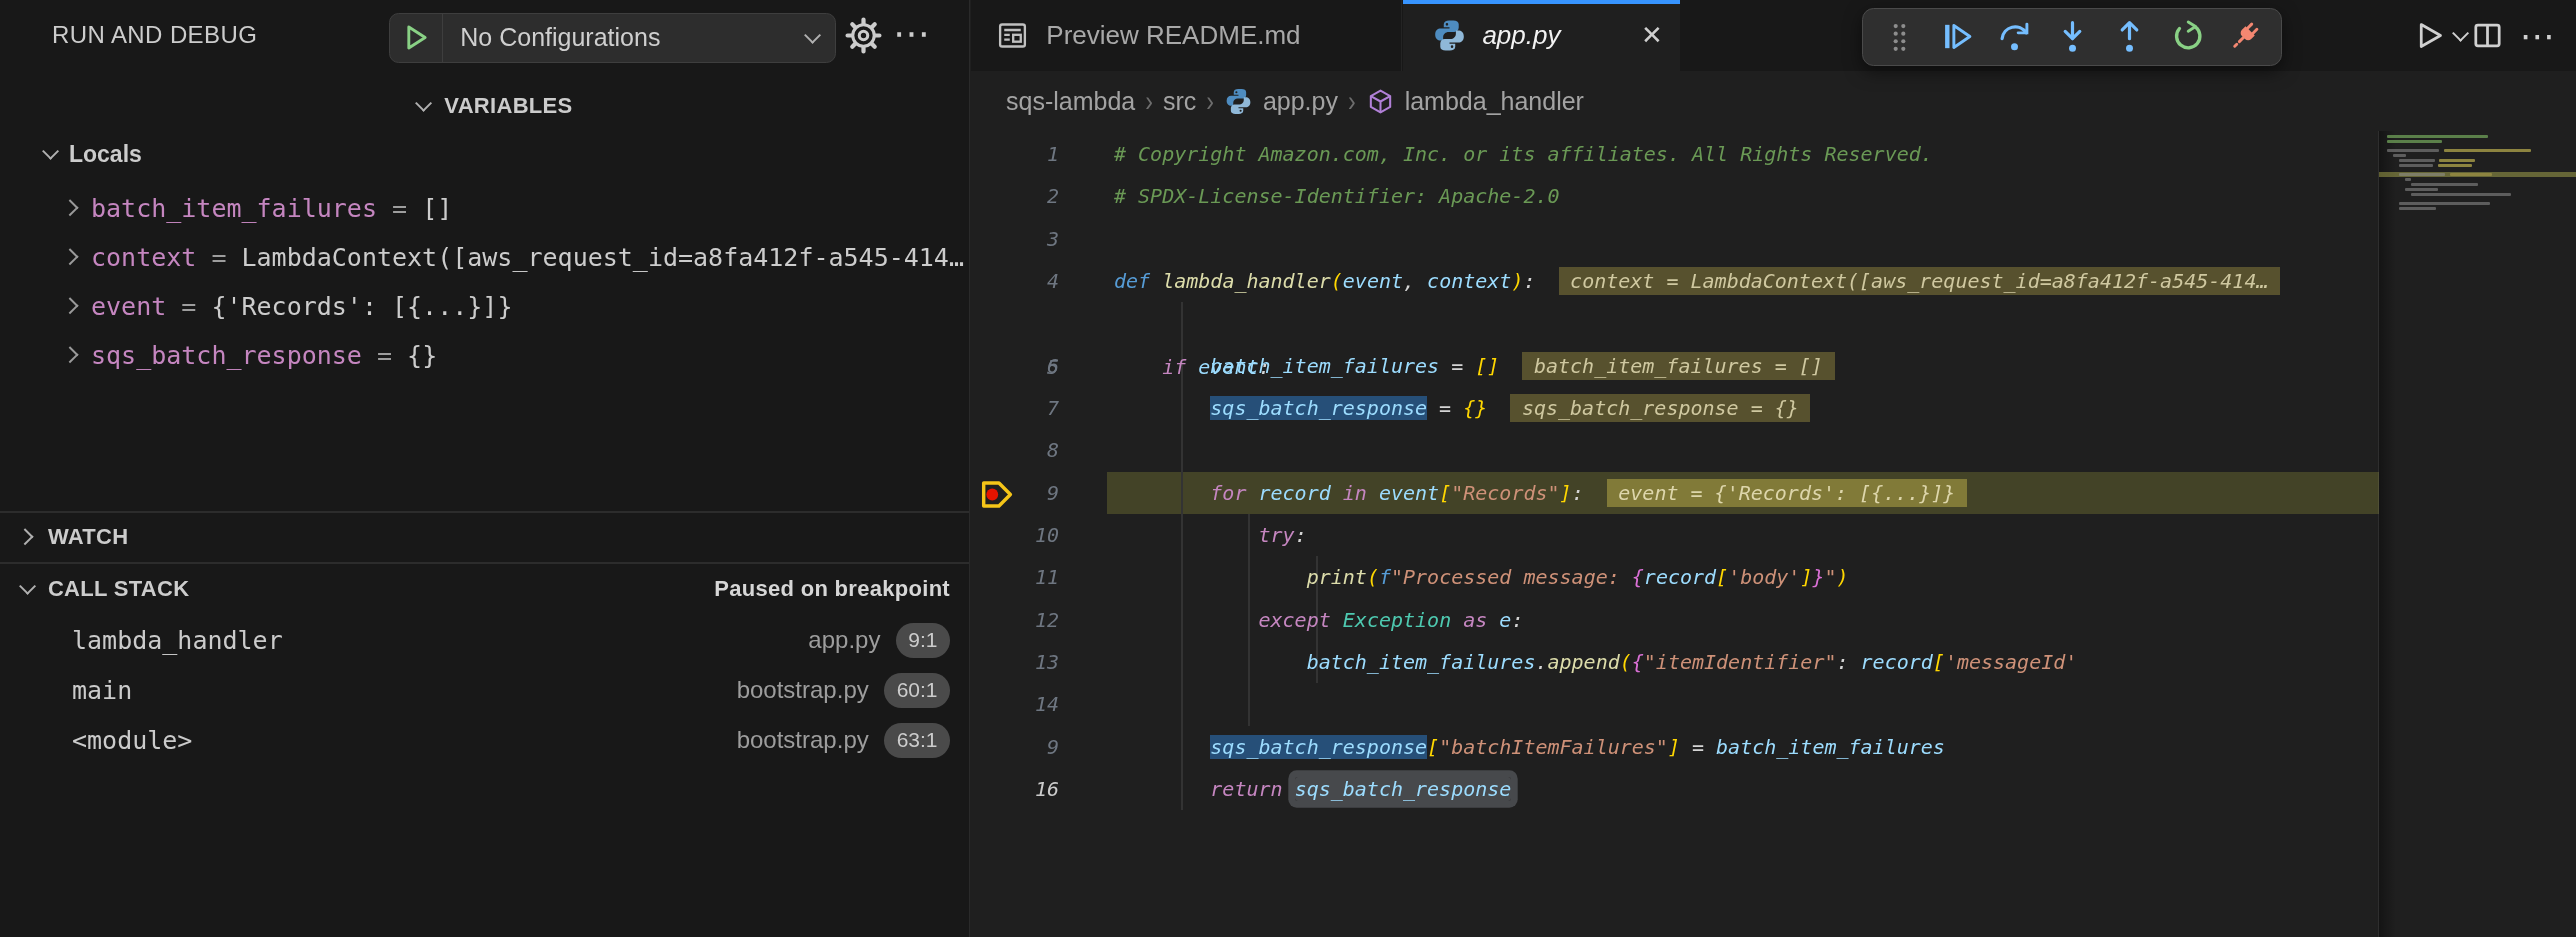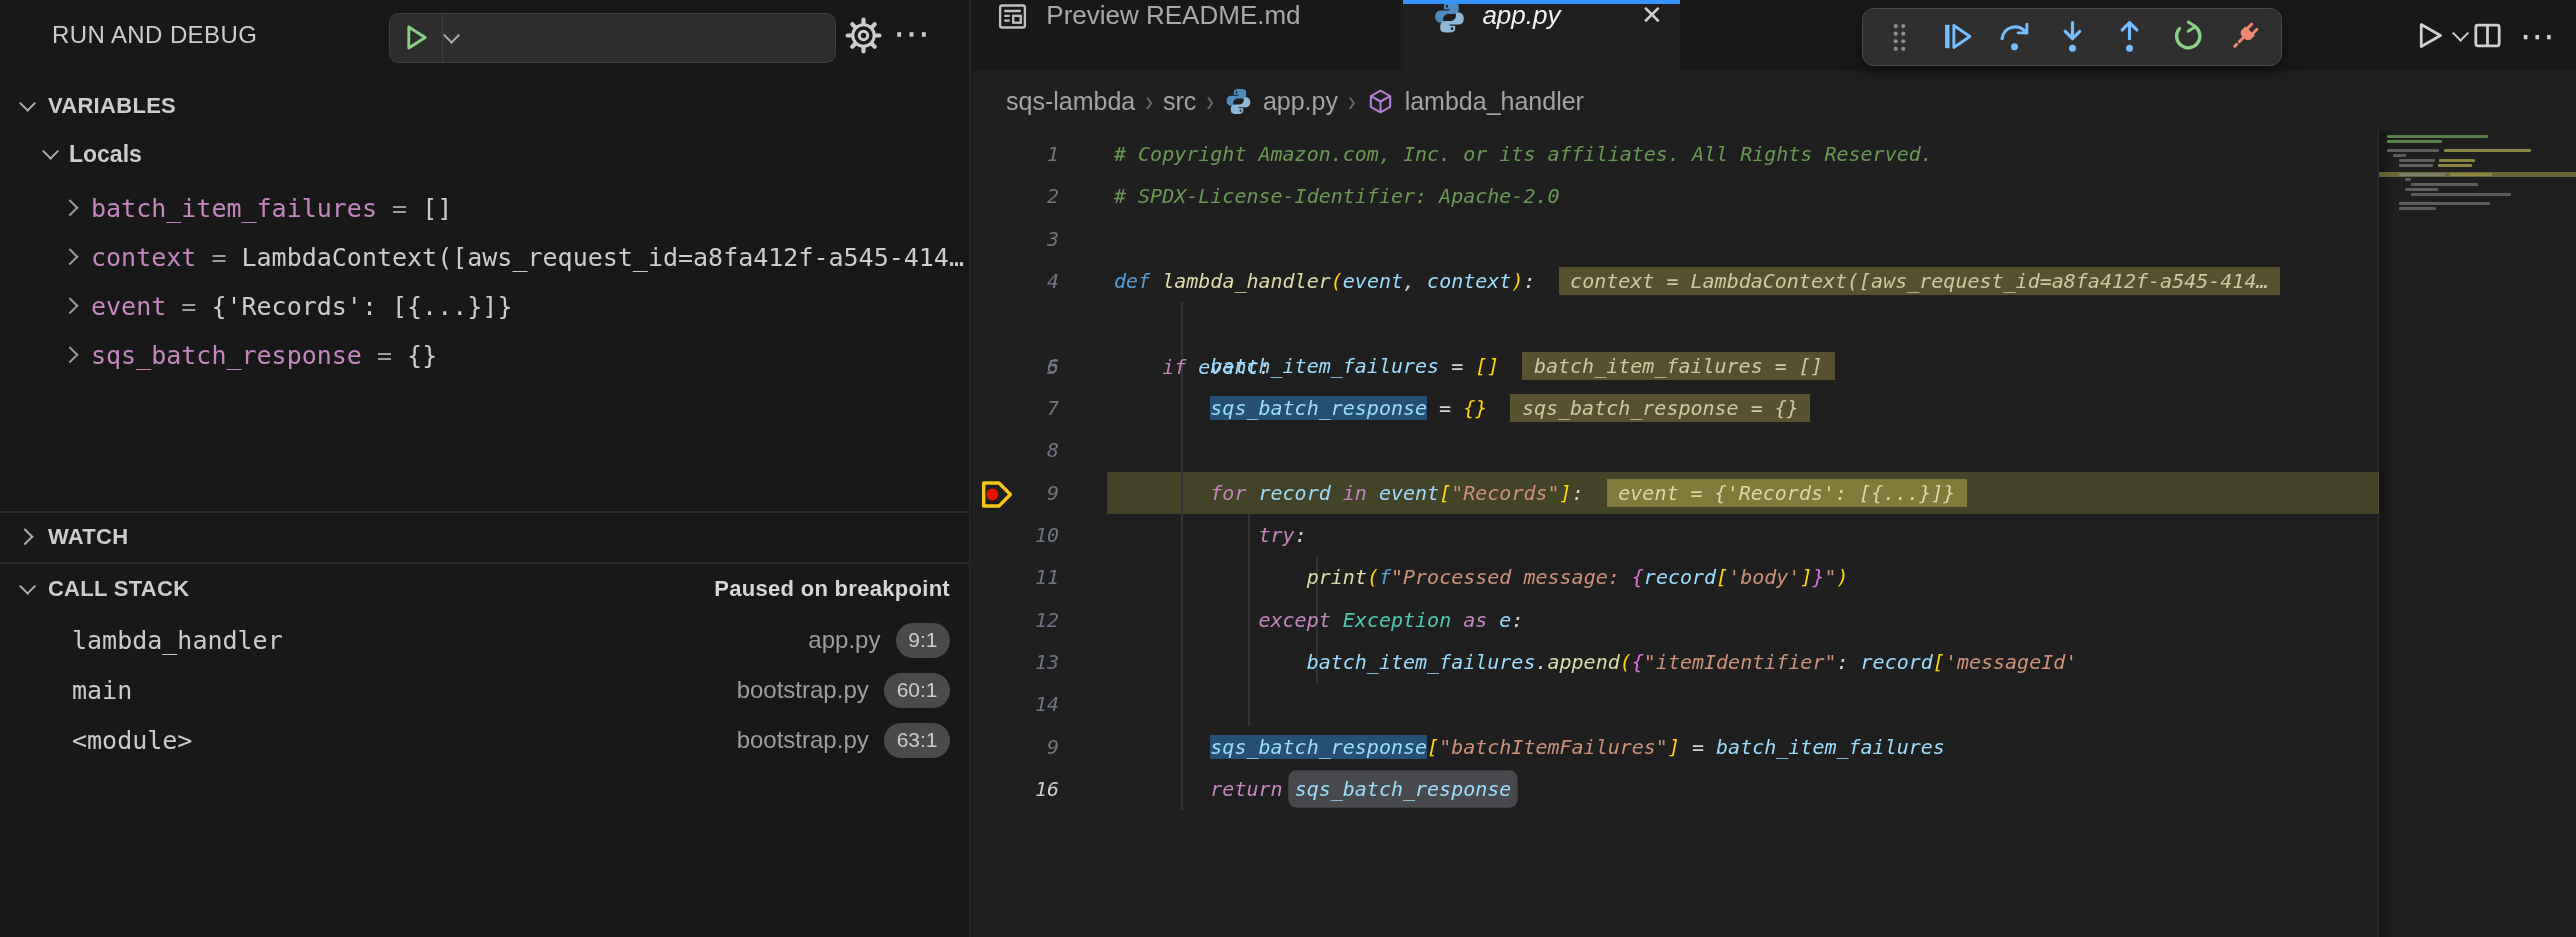--- a/index.html
+++ b/index.html
@@ -39,21 +39,21 @@
   .frame-name{margin-left:72px;font-size:25px;color:#cbcbcb;}
   .frame-spacer{flex:1;}
   .frame-file{font-size:24px;color:#9d9d9d;}
   .frame-badge{margin:0 19px 0 15.4px;height:35px;border-radius:17.3px;background:#4a4a4a;color:#cccccc;
                font-size:21px;display:flex;align-items:center;padding:0 12.5px;}
   .paused-status{position:absolute;right:19px;font-size:22px;font-weight:bold;color:#d6d6d6;}
 
   
   .editor{position:absolute;left:971px;top:0;width:1605px;height:938px;background:#1f1f1f;}
   .tabbar{position:absolute;left:0;top:0;width:100%;height:71px;background:#181818;}
-  .tab{position:absolute;top:0;height:71px;display:flex;align-items:flex-start;cursor:pointer;}
+  .tab{position:absolute;top:0;height:71px;display:flex;align-items:center;cursor:pointer;}
   .tab1{left:0;width:430px;border-right:1.9px solid #242424;}
   .tab1 .tab-label{color:#a8a8a8;font-size:26px;margin-left:17.3px;}
   .tab2{left:432px;width:277px;background:#1f1f1f;}
   .tab2 .accent-bar{position:absolute;left:0;top:0;width:100%;height:3.9px;background:var(--accent,#3794ff);}
   .tab2 .tab-label{color:#f2f2f2;font-size:26px;font-style:italic;margin-left:15.4px;}
   .tab-icon{margin-left:25px;flex:none;display:flex;}
   .tab-close{margin-left:auto;margin-right:17.3px;font-size:26px;color:#cfcfcf;cursor:pointer;}
 
   .dbg-toolbar{position:absolute;left:891px;top:7.7px;width:418px;height:56px;background:#2f2f2f;
                border:1.9px solid #4a4a4a;border-radius:11.6px;box-shadow:0 5.8px 17.3px rgba(0,0,0,.5);
@@ -100,35 +100,36 @@
 
   <div class="sidebar">
     <div class="sb-title">RUN AND DEBUG</div>
 
     <div class="cfg-dropdown">
       <div class="cfg-play">
         <svg width="25" height="27" viewBox="0 0 26 28">
             <path d="M5 3l17 11L5 25z" fill="none" stroke="#89d185" stroke-width="3" stroke-linejoin="round"></path>
           </svg>
       </div>
+      <div class="cfg-label">No Configurations</div>
       <span class="chev down small cfg-chev"></span>
     </div>
 
     <div class="sb-gear">
       <svg width="39" height="39" viewBox="0 0 24 24" fill="none" stroke="#cccccc">
         <circle cx="12" cy="12" r="6.6" stroke-width="1.9"></circle>
         <circle cx="12" cy="12" r="2.6" stroke-width="1.9"></circle>
         <g stroke-width="2.6" stroke-linecap="round">
           <path d="M12 2.2v2.6M12 19.2v2.6M2.2 12h2.6M19.2 12h2.6M5.1 5.1l1.8 1.8M17.1 17.1l1.8 1.8M18.9 5.1l-1.8 1.8M6.9 17.1l-1.8 1.8"></path>
         </g>
       </svg>
     </div>
     <div class="sb-dots">⋯</div>
 
-    <div class="sect-header" style="top:85px;">
+    <div class="sect-header" style="top:85px;justify-content:center;">
       <span class="chev down small"></span>
       <span>VARIABLES</span>
     </div>
     <div class="scope-row" style="top:131px;">
       <span class="chev down small"></span>
       <span>Locals</span>
     </div>
     <div id="var-rows">
         <div class="var-row mono" style="top: 184px;"><span class="chev right small" style="border-color:#9a9a9a"></span><span class="var-name">batch_item_failures</span><span class="var-eq"> = </span><span class="var-val">[]</span></div>
         <div class="var-row mono" style="top: 233px;"><span class="chev right small" style="border-color:#9a9a9a"></span><span class="var-name">context</span><span class="var-eq"> = </span><span class="var-val">LambdaContext([aws_request_id=a8fa412f-a545-414…</span></div>

